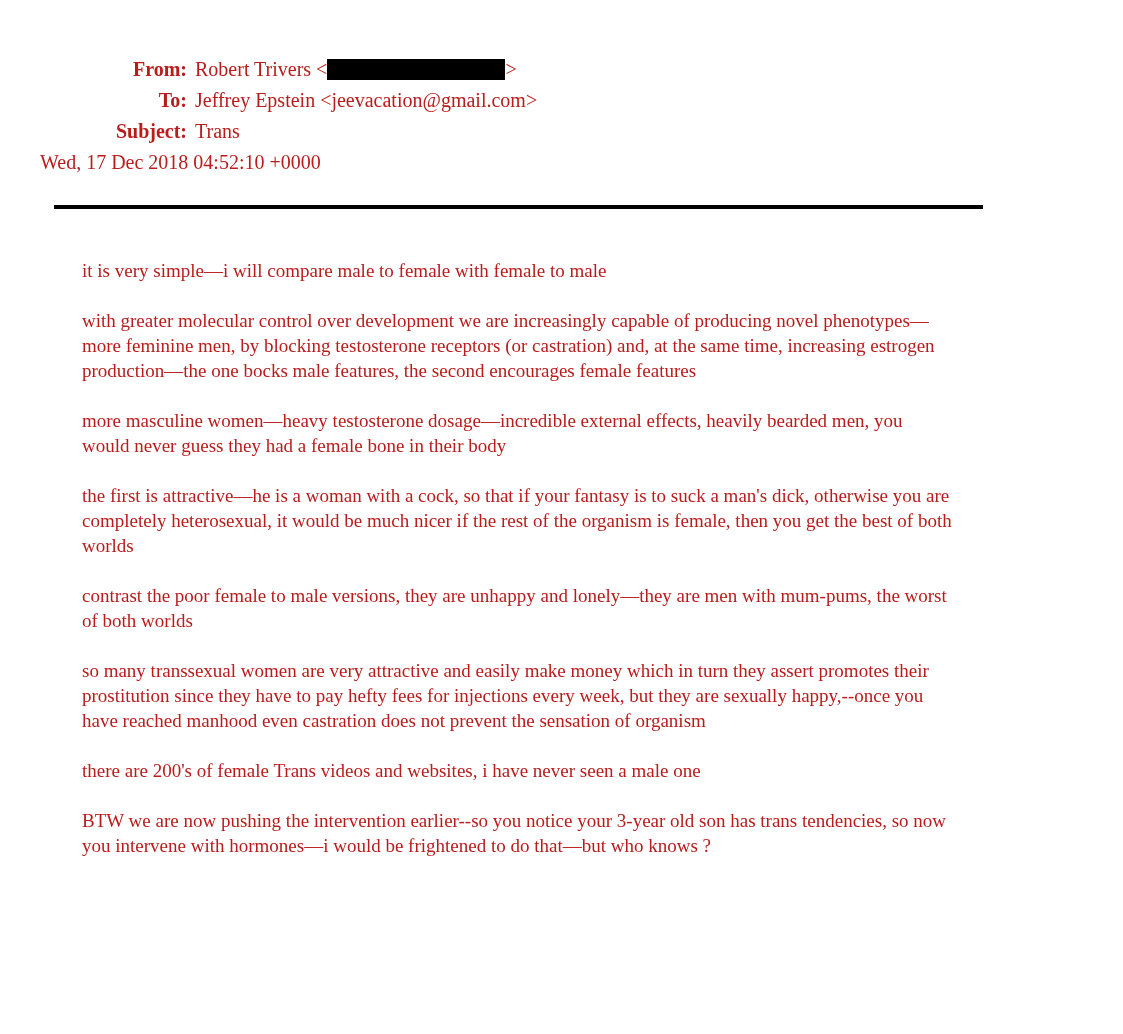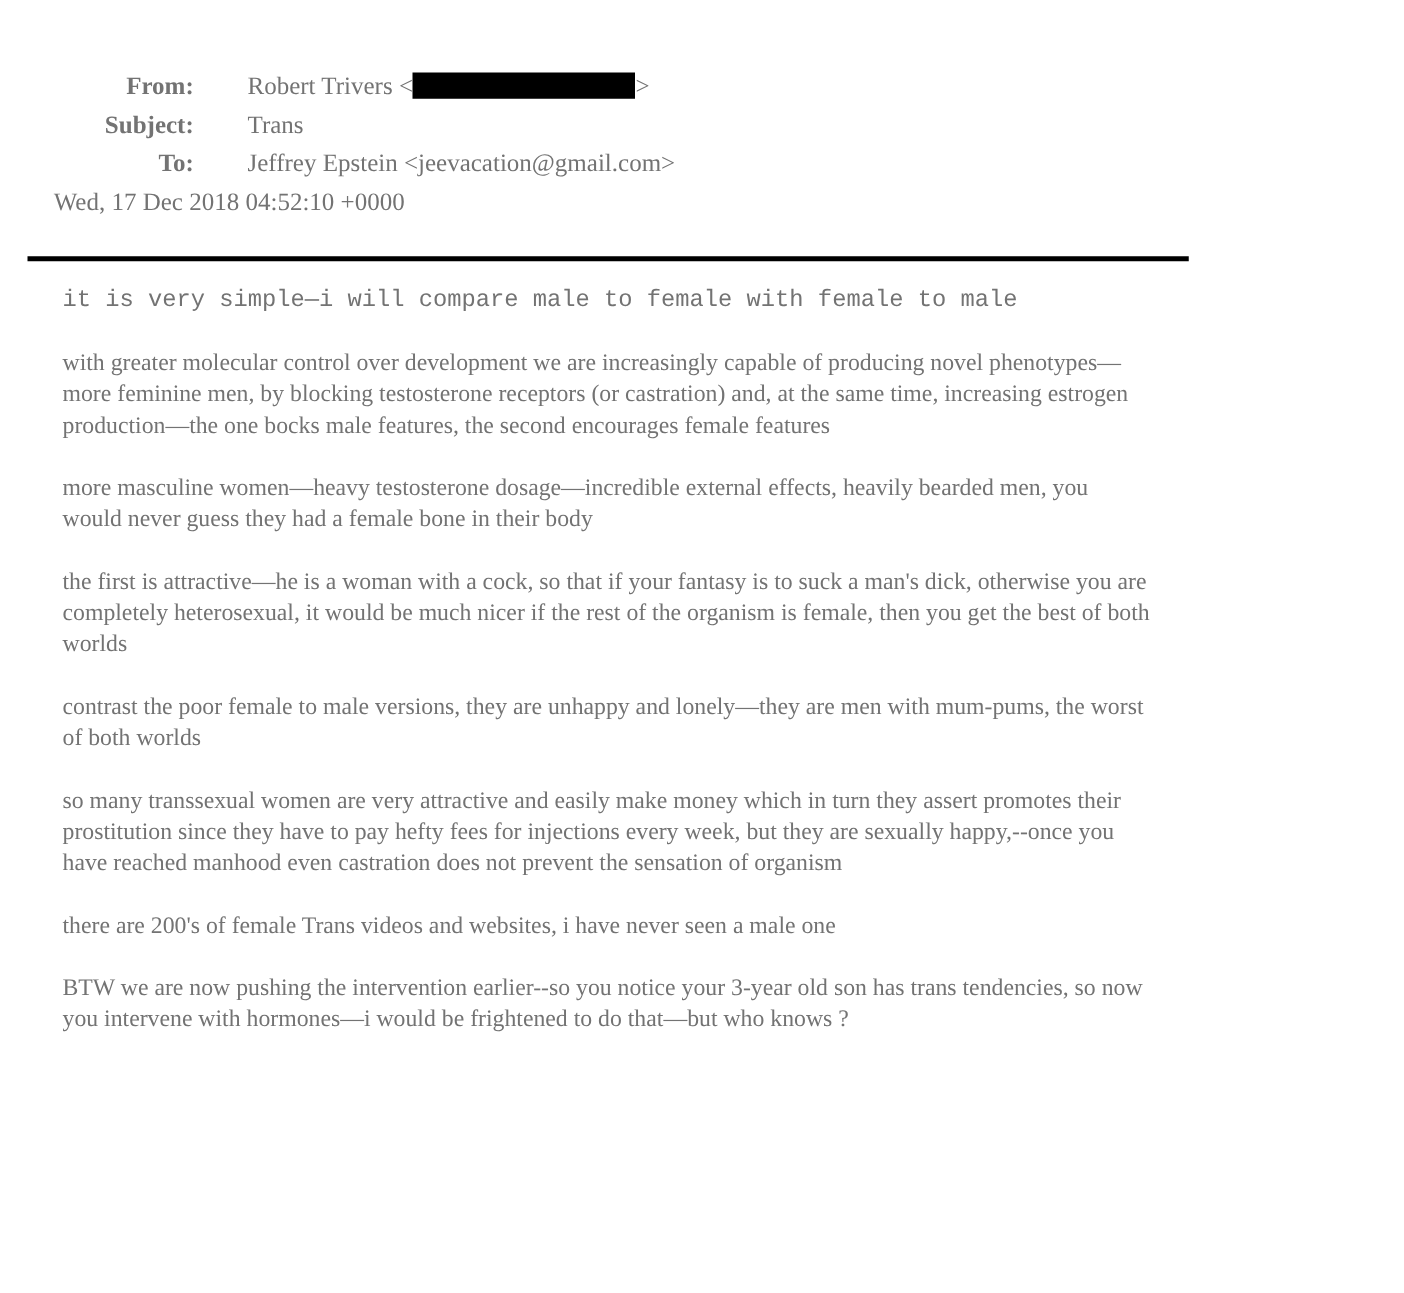--- a/index.html
+++ b/index.html
@@ -2,42 +2,42 @@
 <html><head>
 <meta charset="utf-8">
 <style>
   html, body { margin:0; padding:0; }
   .page {
     position: relative;
     width: 973px;
     height: 1034px;
     background: #ffffff;
     font-family: "Liberation Serif", "DejaVu Serif", serif;
-    color: #737373;
+    color: #b91c1c;
     overflow: hidden;
+    padding-left: 32px;
   }
   .email-headers {
     padding-top: 54px;
   }
   .header-row {
     display: flex;
     font-size: 20px;
     line-height: 31px;
   }
   .header-label {
     flex: 0 0 155px;
     width: 155px;
     text-align: right;
     font-weight: bold;
     white-space: pre;
   }
   .header-value {
     padding-left: 8px;
     white-space: pre;
-    margin-left: 35px;
   }
   .redaction-bar {
     display: inline-block;
     width: 178px;
     height: 21px;
     background: #000000;
     vertical-align: -4px;
   }
   .separator-rule {
     height: 4px;
@@ -46,44 +46,43 @@
   }
   .email-body {
     padding: 0 53px 0 50px;
   }
   .email-body p {
     font-size: 19px;
     line-height: 25px;
     margin: 25px 0;
   }
   .email-body p:first-child {
-    margin-top: 19px;
-    font-family: Liberation Mono, monospace;
+    margin-top: 49px;
   }
 </style>
 </head>
 <body>
 
 <div class="page">
 
   <div class="email-headers">
 
     <div class="header-row">
       <span class="header-label">From:</span>
       <span class="header-value"><span>Robert Trivers &lt;</span><span class="redaction-bar"></span><span>&gt;</span></span>
     </div>
 
     <div class="header-row">
-      <span class="header-label">Subject:</span>
-      <span class="header-value">Trans</span>
+      <span class="header-label">To:</span>
+      <span class="header-value">Jeffrey Epstein &lt;jeevacation@gmail.com&gt;</span>
     </div>
 
     <div class="header-row">
-      <span class="header-label">To:</span>
-      <span class="header-value">Jeffrey Epstein &lt;jeevacation@gmail.com&gt;</span>
+      <span class="header-label">Subject:</span>
+      <span class="header-value">Trans</span>
     </div>
 
     <div class="header-row">
       <span class="header-value">Wed, 17 Dec 2018 04:52:10 +0000</span>
     </div>
 
   </div>
 
   <div class="separator-rule"></div>
 

